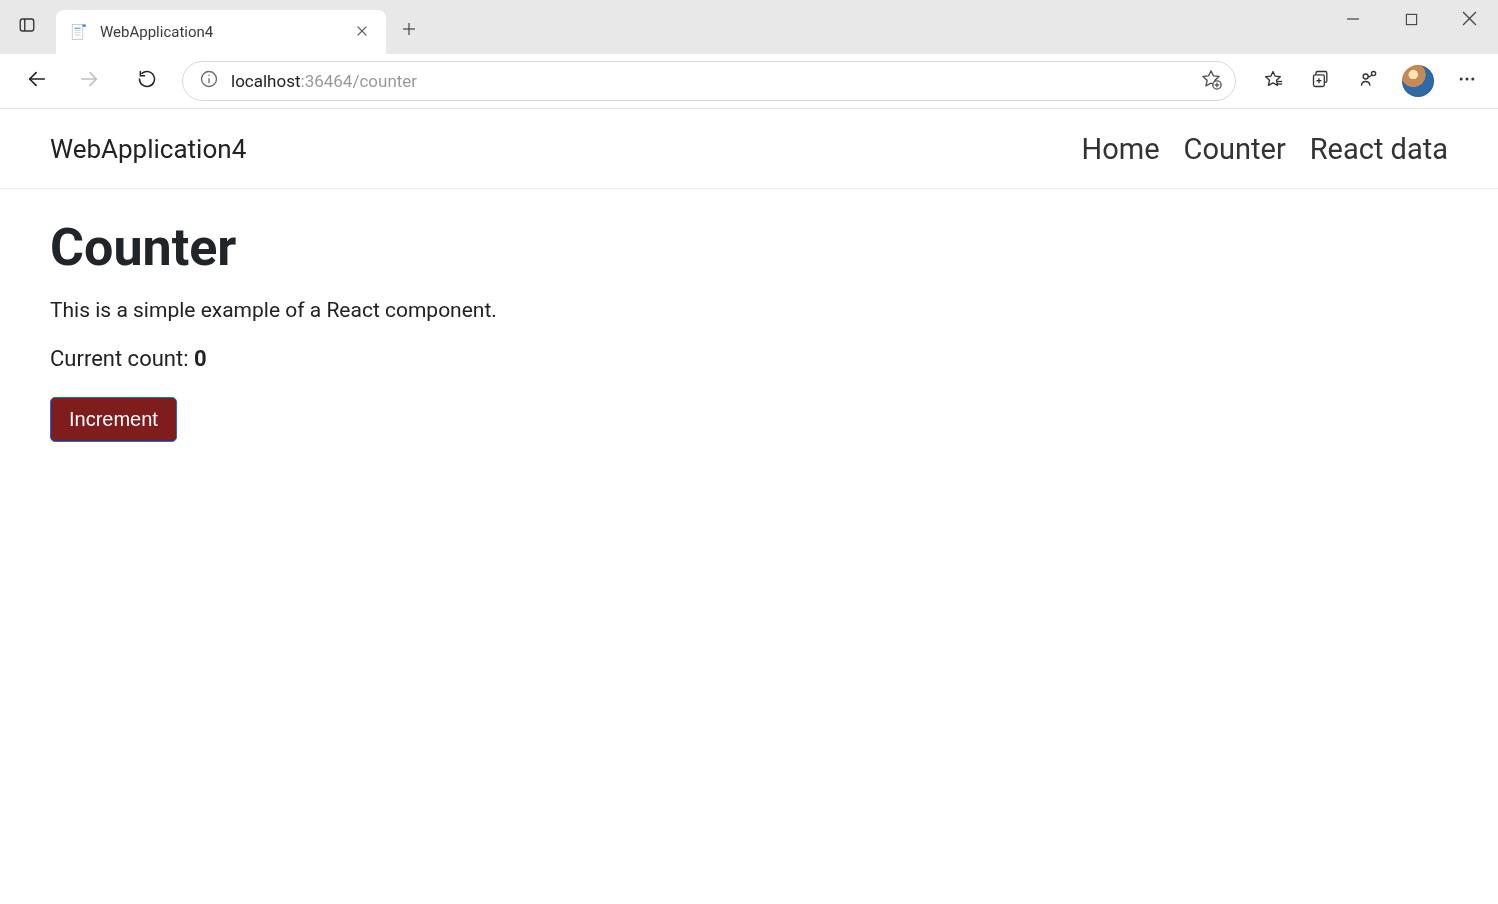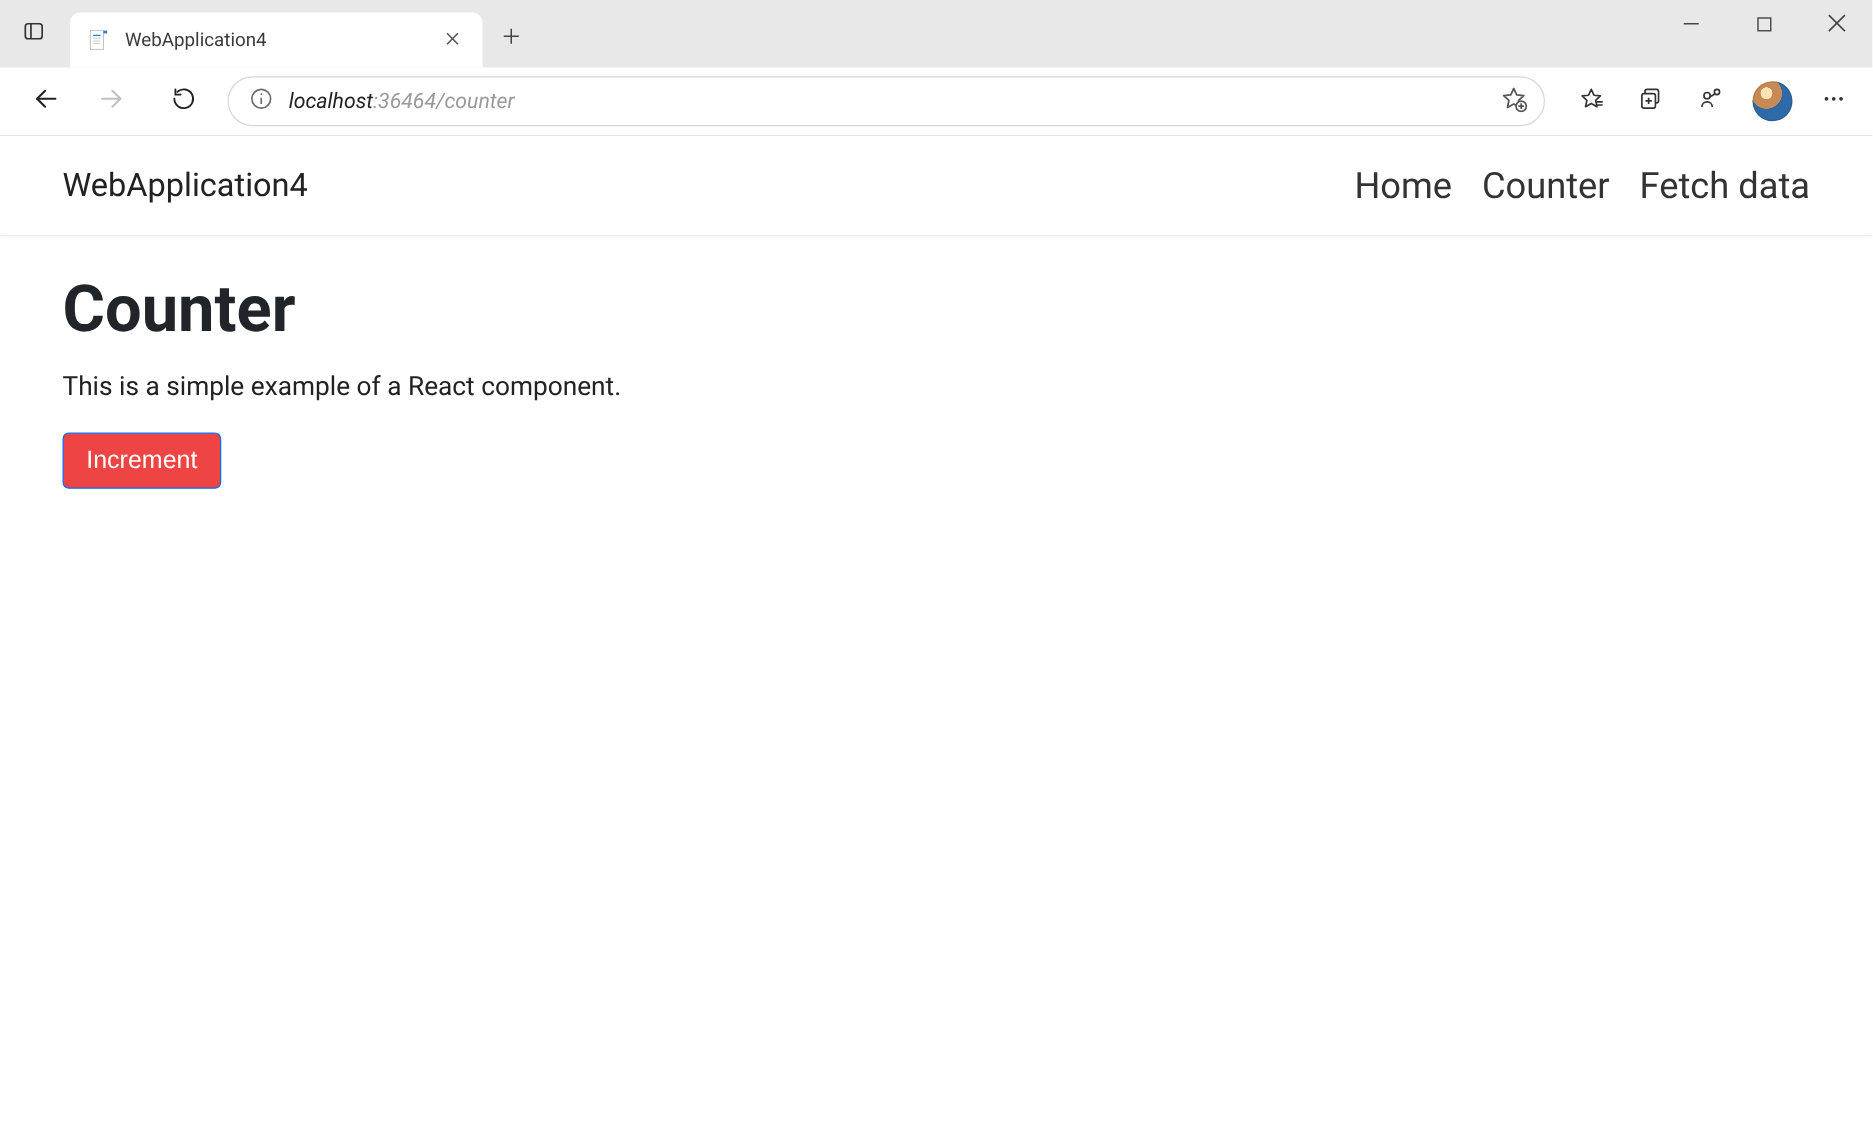--- a/index.html
+++ b/index.html
@@ -81,21 +81,20 @@
 
   
   .toolbar {
     height: 55px;
     background: #ffffff;
     display: flex;
     align-items: center;
     padding: 0 10px;
     gap: 4px;
     border-bottom: 1px solid #e5e5e5;
-    font-style: italic;
   }
   .tb-btn {
     width: 42px; height: 42px;
     display:flex; align-items:center; justify-content:center;
     border-radius: 6px;
     cursor: pointer;
     color: #333;
   }
   .tb-btn.disabled { color: #c0c0c0; cursor: default; }
   .tb-btn svg { width: 20px; height: 20px; }
@@ -187,21 +186,21 @@
     color: #222;
     margin-bottom: 24px;
   }
   .count-line {
     font-size: 22px;
     color: #222;
     margin-bottom: 26px;
   }
   .count-line strong { font-weight: 700; }
   .btn-primary {
-    background: #ef4444;
+    background: #7f1d1d;
     color: #fff;
     border: 1px solid #0d6efd;
     font-size: 20px;
     padding: 10px 18px;
     border-radius: 5px;
     cursor: pointer;
   }
 </style>
 </head>
 <body>
@@ -370,22 +369,25 @@
     </div>
   </div>
 </div>
 
 <div class="page">
   <div class="navbar">
     <div class="brand">WebApplication4</div>
     <div class="nav-links">
       <a class="nav-link">Home</a>
       <a class="nav-link">Counter</a>
-      <a class="nav-link">Fetch data</a>
+      <a class="nav-link">React data</a>
     </div>
   </div>
 
   <div class="content">
     <h1>Counter</h1>
     <p class="lead">This is a simple example of a React component.</p>
+    <p class="count-line">
+      <span>Current count: </span><strong>0</strong>
+    </p>
     <button class="btn-primary">Increment</button>
   </div>
 </div>
 
 </body></html>

